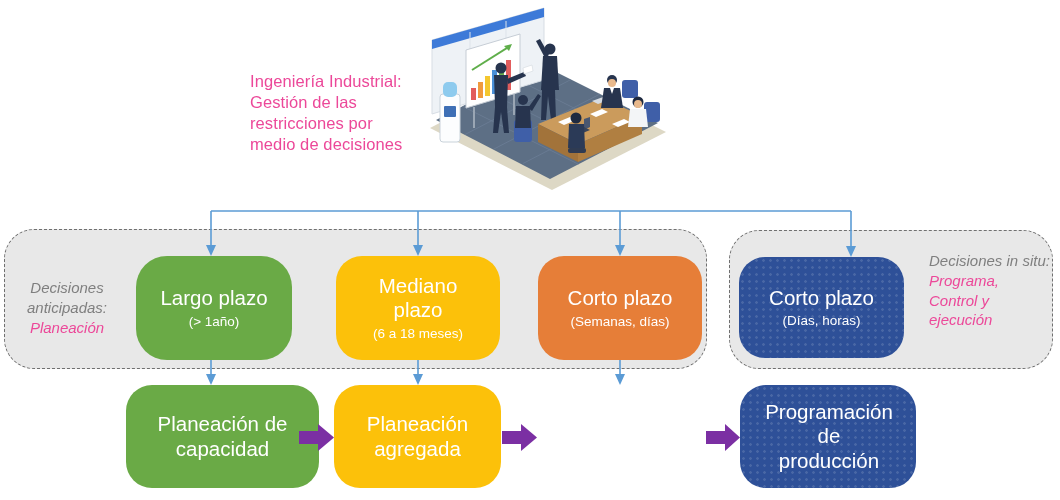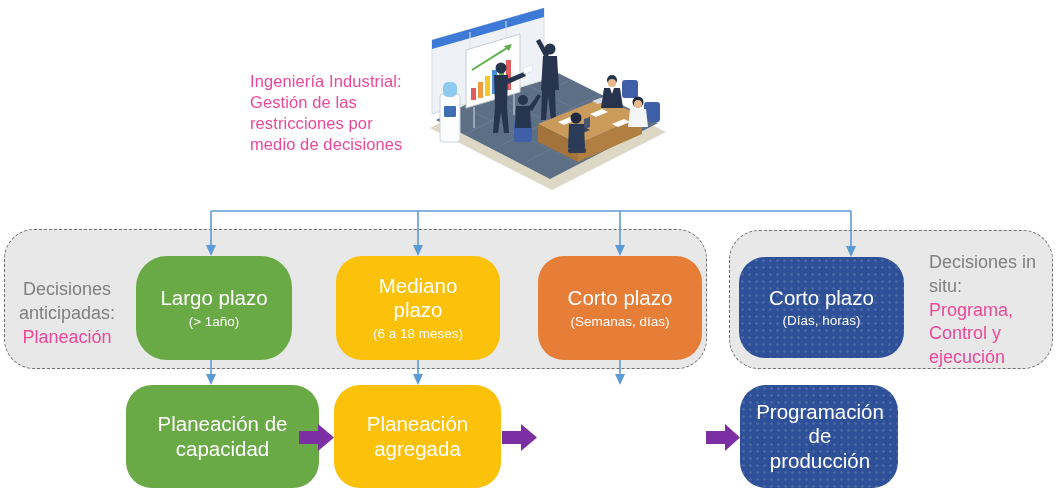--- a/index.html
+++ b/index.html
@@ -14,21 +14,21 @@
     white-space:pre-line;letter-spacing:.1px;
   }
   
   .group{
     position:absolute;background:#e8e8e8;border:1.5px dashed #6f6f6f;
     border-radius:30px;box-sizing:border-box;
   }
   .group-left{left:4px;top:229px;width:703px;height:140px;}
   .group-right{left:729px;top:230px;width:324px;height:139px;}
   
-  .side-label{position:absolute;font-size:18px;line-height:1.32;color:#7f7f7f;}
+  .side-label{position:absolute;font-size:15px;line-height:1.32;color:#7f7f7f;font-style:italic;}
   .side-label .hl{color:#ec4899;}
   .label-left{left:8px;top:278px;width:118px;text-align:center;}
   .label-right{left:929px;top:251px;width:122px;text-align:left;}
   
   .pill{
     position:absolute;border-radius:26px;color:#fff;text-align:center;
     display:flex;flex-direction:column;justify-content:center;align-items:center;
     box-sizing:border-box;padding:6px 18px;
   }
   .pill-title{font-size:20.5px;line-height:1.18;white-space:pre-line;}
@@ -163,21 +163,21 @@
     <div class="pill-title">Corto plazo</div>
     <div class="pill-sub">(Días, horas)</div>
   </div>
 
   <div class="pill bottom-row" style="left: 126px; width: 193px; background-color: rgb(106, 170, 70);">
     <div class="pill-title">Planeación de capacidad</div>
   </div>
   <div class="pill bottom-row" style="left: 334px; width: 167px; background-color: rgb(252, 193, 10);">
     <div class="pill-title">Planeación agregada</div>
   </div>
-  <div class="pill bottom-row textured" style="left: 740px; width: 158px; background-color: rgb(46, 80, 152); padding-left: 20px;">
+  <div class="pill bottom-row textured" style="left: 740px; width: 176px; background-color: rgb(46, 80, 152); padding-left: 20px;">
     <div class="pill-title">Programación
 de
 producción</div>
   </div>
 
   <svg class="connectors" width="1060" height="500" viewBox="0 0 1060 500">
     <g stroke="#5b9bd5" stroke-width="1.6" fill="none">
       <path d="M211,211 H851"></path>
       <path d="M211,211 V246"></path>
       <path d="M418,211 V246"></path>

